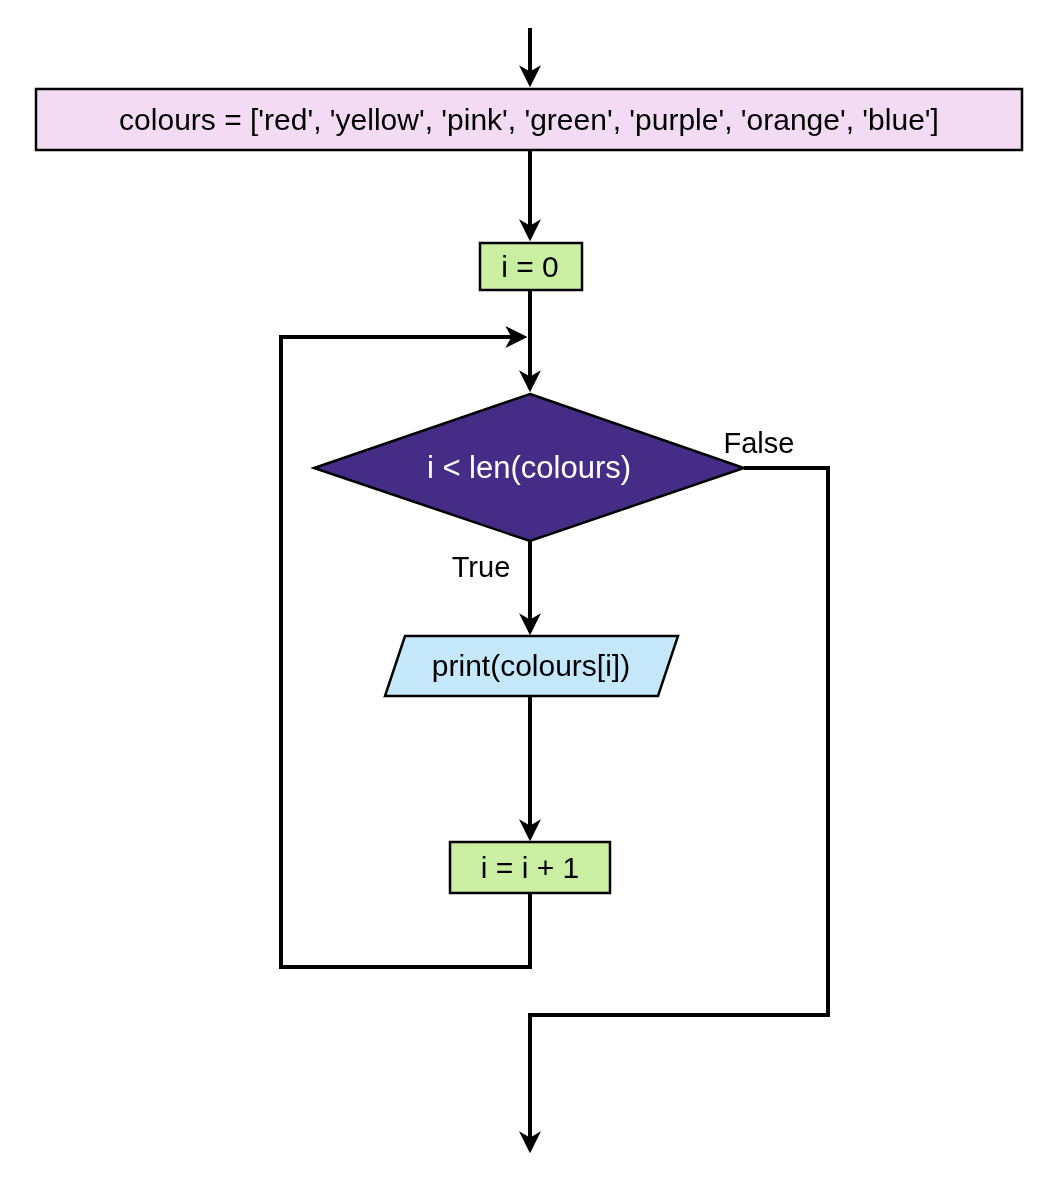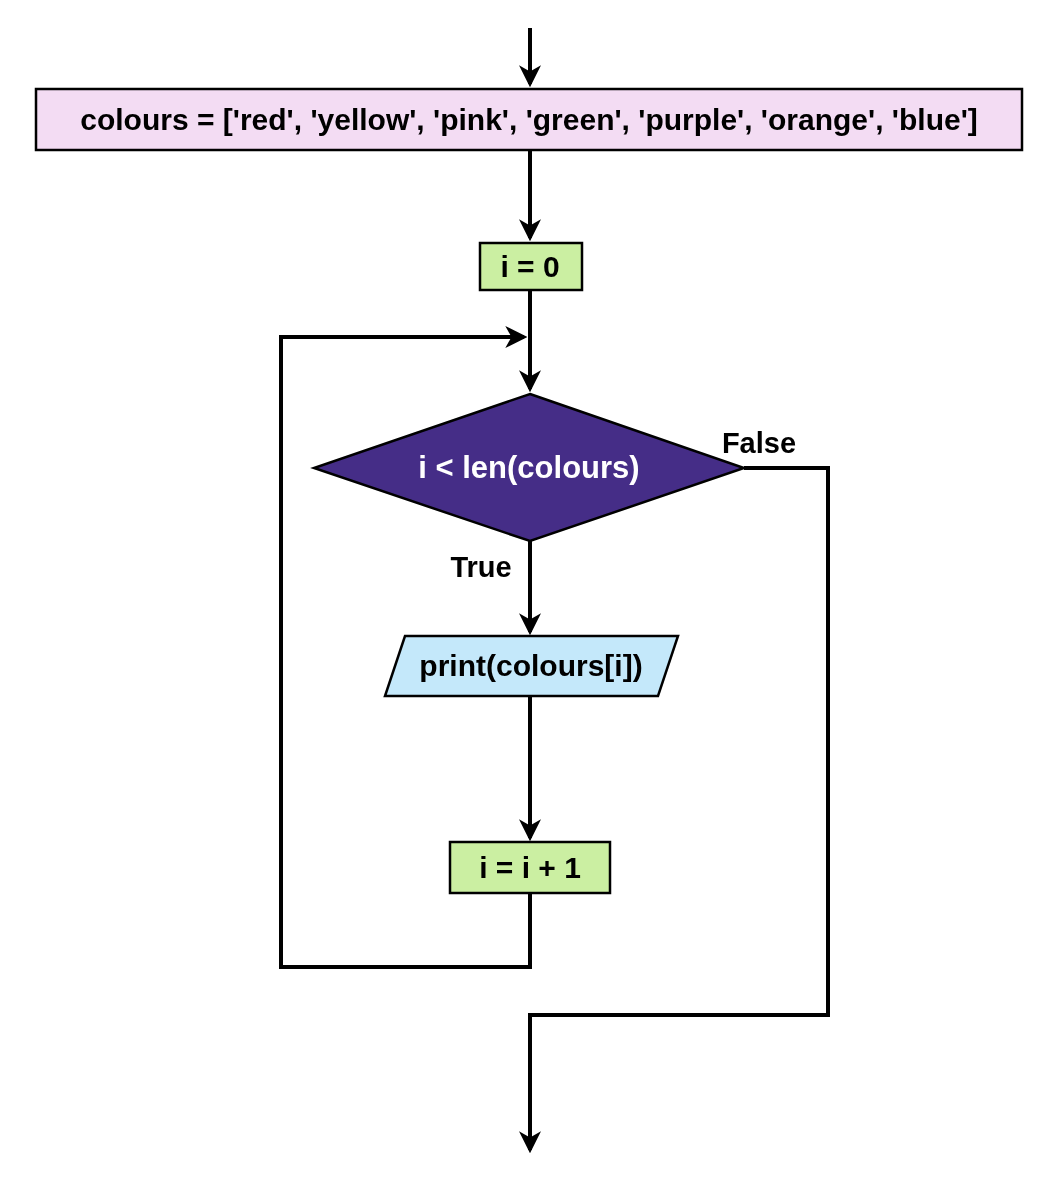--- a/index.html
+++ b/index.html
@@ -6,21 +6,20 @@
     margin: 0;
     padding: 0;
     background: #ffffff;
   }
   .canvas {
     width: 1056px;
     height: 1178px;
     position: relative;
     background: #ffffff;
     font-family: "Liberation Sans", sans-serif;
-    font-weight: bold;
   }
   svg { display: block; }
   .edge {
     fill: none;
     stroke: #000000;
     stroke-width: 4;
     stroke-miterlimit: 10;
   }
   .node-outline {
     stroke: #000000;

